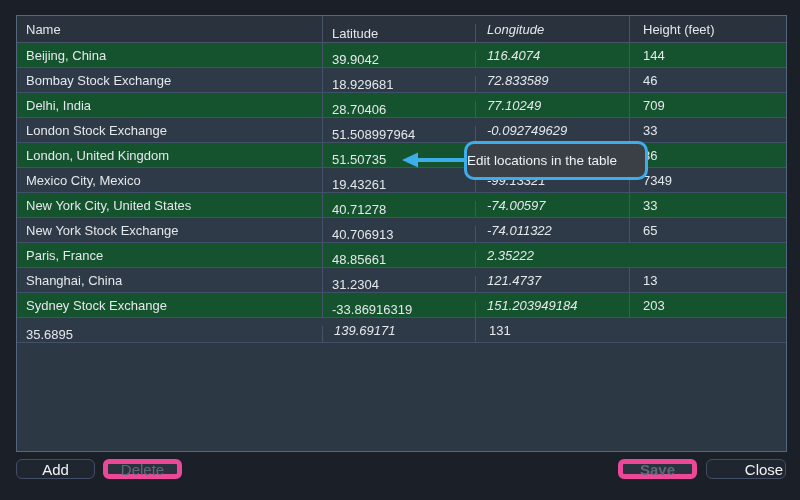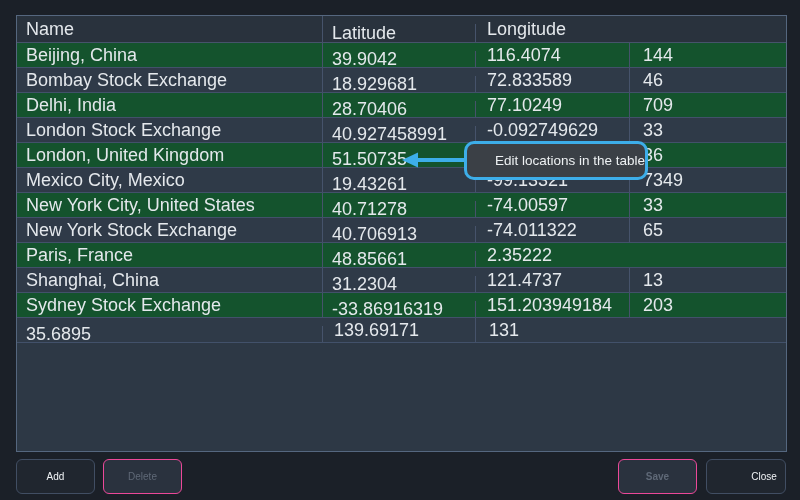--- a/index.html
+++ b/index.html
@@ -20,77 +20,78 @@
     display:grid;
     grid-template-columns:306px 153px 154px auto;
     box-sizing:border-box;
   }
   .thead{
     height:27px;background:#29323d;border-bottom:1px solid #46536b;
   }
   .th,.td{
     display:flex;align-items:center;
     box-sizing:border-box;
-    font-size:18px;color:#e4e8ec;
+    font-size:13px;color:#e4e8ec;
     border-right:1px solid #46536b;
     white-space:nowrap;overflow:hidden;
   }
   .th:last-child,.td:last-child{border-right:none;}
   .tr{height:25px;border-bottom:1px solid #42516a;background:#14532d;}
   .tr:nth-child(even){background:#2f3a48;}
   .c0{padding-left:9px;}
   .c1{padding-left:9px;margin-top:8px;}
-  .c2{padding-left:11px;}
+  .c2{padding-left:11px;font-style:italic;}
   .c3{padding-left:13px;}
   
   .tooltip{
     position:absolute;left:464px;top:141px;width:184px;height:39px;
     box-sizing:border-box;
     background:#3b4046;
     border:3px solid #3daee9;
     border-radius:10px;
-    display:flex;align-items:center;justify-content:flex-end;
+    display:flex;align-items:center;justify-content:flex-start;
     font-size:13.5px;color:#eef1f3;
     z-index:5;
   }
   .arrow{
     position:absolute;left:400px;top:151px;z-index:5;
   }
   
   .btn{
-    position:absolute;top:459px;height:35px;
+    position:absolute;top:459px;height:20px;
     box-sizing:border-box;
     border-radius:6px;
     display:flex;align-items:center;justify-content:center;
-    font-size:10px;
+    font-size:15px;
     cursor:default;
   }
   .btn-outline{
     background:#20262f;
     border:1px solid #414e63;
     color:#f0f3f6;
   }
   .btn-disabled{
     background:#2a323e;
-    border:1px solid #ec4899;
+    border:5px solid #ec4899;
     color:#5f6977;
   }
   #btn-add{left:16px;width:79px;}
   #btn-delete{left:103px;width:79px;}
   #btn-save{left:618px;width:79px;font-weight:bold;}
   #btn-close{left:706px;width:80px;padding-left:36px;}
 </style>
 </head>
 <body>
 
 <div class="table-wrap">
   <div class="thead">
     <div class="th c0">Name</div>
     <div class="th c1">Latitude</div>
     <div class="th c2">Longitude</div>
+    <div class="th c3">Height (feet)</div>
   </div>
   <div>
       <div class="tr">
         <div class="td c0">Beijing, China</div>
         <div class="td c1">39.9042</div>
         <div class="td c2">116.4074</div>
         <div class="td c3">144</div>
       </div>
       <div class="tr">
         <div class="td c0">Bombay Stock Exchange</div>
@@ -99,21 +100,21 @@
         <div class="td c3">46</div>
       </div>
       <div class="tr">
         <div class="td c0">Delhi, India</div>
         <div class="td c1">28.70406</div>
         <div class="td c2">77.10249</div>
         <div class="td c3">709</div>
       </div>
       <div class="tr">
         <div class="td c0">London Stock Exchange</div>
-        <div class="td c1">40.927458991</div>
+        <div class="td c1">51.508997964</div>
         <div class="td c2">-0.092749629</div>
         <div class="td c3">33</div>
       </div>
       <div class="tr">
         <div class="td c0">London, United Kingdom</div>
         <div class="td c1">51.50735</div>
         <div class="td c2"></div>
         <div class="td c3">36</div>
       </div>
       <div class="tr">

